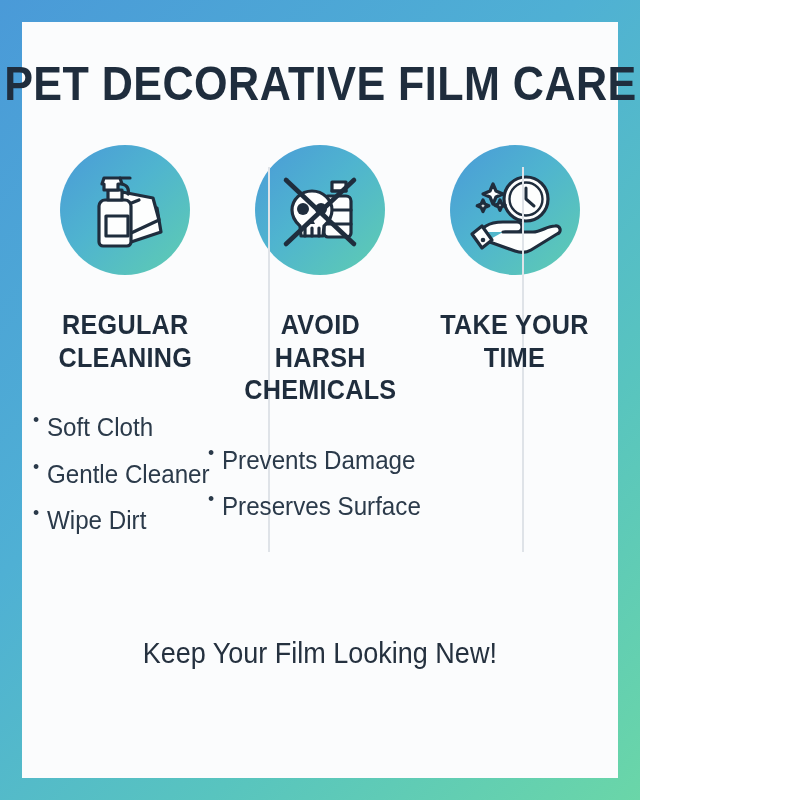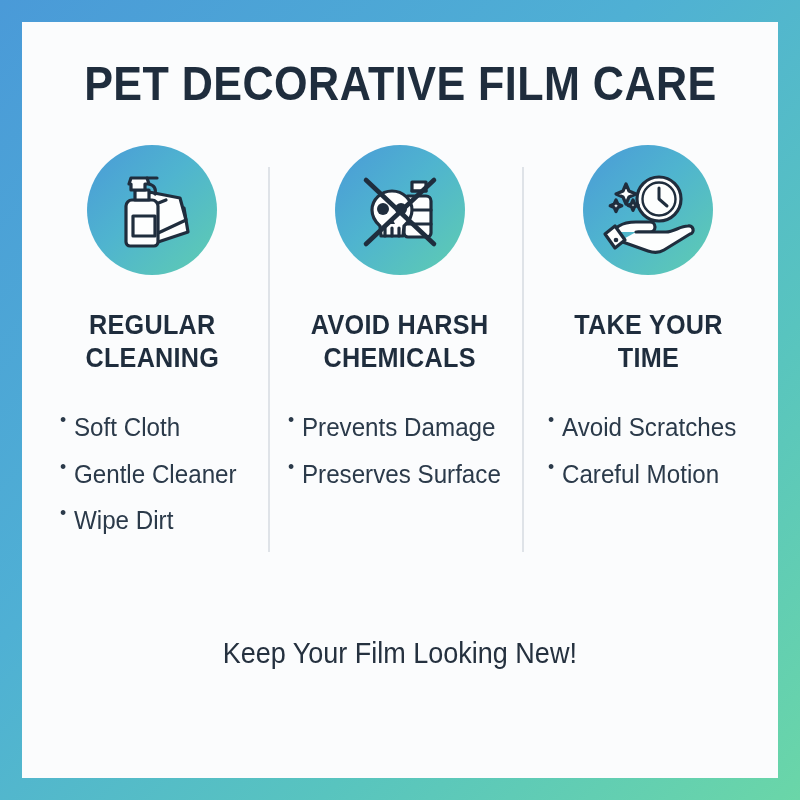--- a/index.html
+++ b/index.html
@@ -2,21 +2,21 @@
 <html><head>
 <meta charset="utf-8">
 <style>
   html, body {
     margin: 0;
     padding: 0;
     background: #ffffff;
   }
   .poster {
     position: relative;
-    width: 800px;
+    width: 640px;
     height: 800px;
     box-sizing: border-box;
     background: linear-gradient(135deg, #4a9ad8 0%, #4fb0d4 40%, #58c4bf 70%, #6ad6a8 100%);
     font-family: "Liberation Sans", sans-serif;
     overflow: hidden;
   }
   .card {
     position: absolute;
     left: 22px;
     top: 22px;
@@ -225,24 +225,20 @@
 
             <path d="M10 70 l9 -6 c6 -4 12 -4 17 -4 h14 a5 5 0 0 1 0 10 h-12" fill="#fdfefe"></path>
             <path d="M36 70 h30 c8 0 14 -6 22 -6 a4 4 0 0 1 2 8 l-26 16 c-5 3 -10 3 -16 1 l-28 -10" fill="#fdfefe"></path>
 
             <path d="M5 72 l10 -8 10 14 -10 8 z" fill="#fdfefe"></path>
             <circle cx="16" cy="78" r="2.3" fill="#1f2d3d" stroke="none"></circle>
           </svg>
         </div>
         <div class="col-title">TAKE YOUR
 TIME</div>
-        <ul class="bullets">
-          <li>Avoid Scratches</li>
-          <li>Careful Motion</li>
-        </ul>
       </div>
 
     </div>
 
     <div class="footer">Keep Your Film Looking New!</div>
 
   </div>
 </div>
 
 </body></html>

